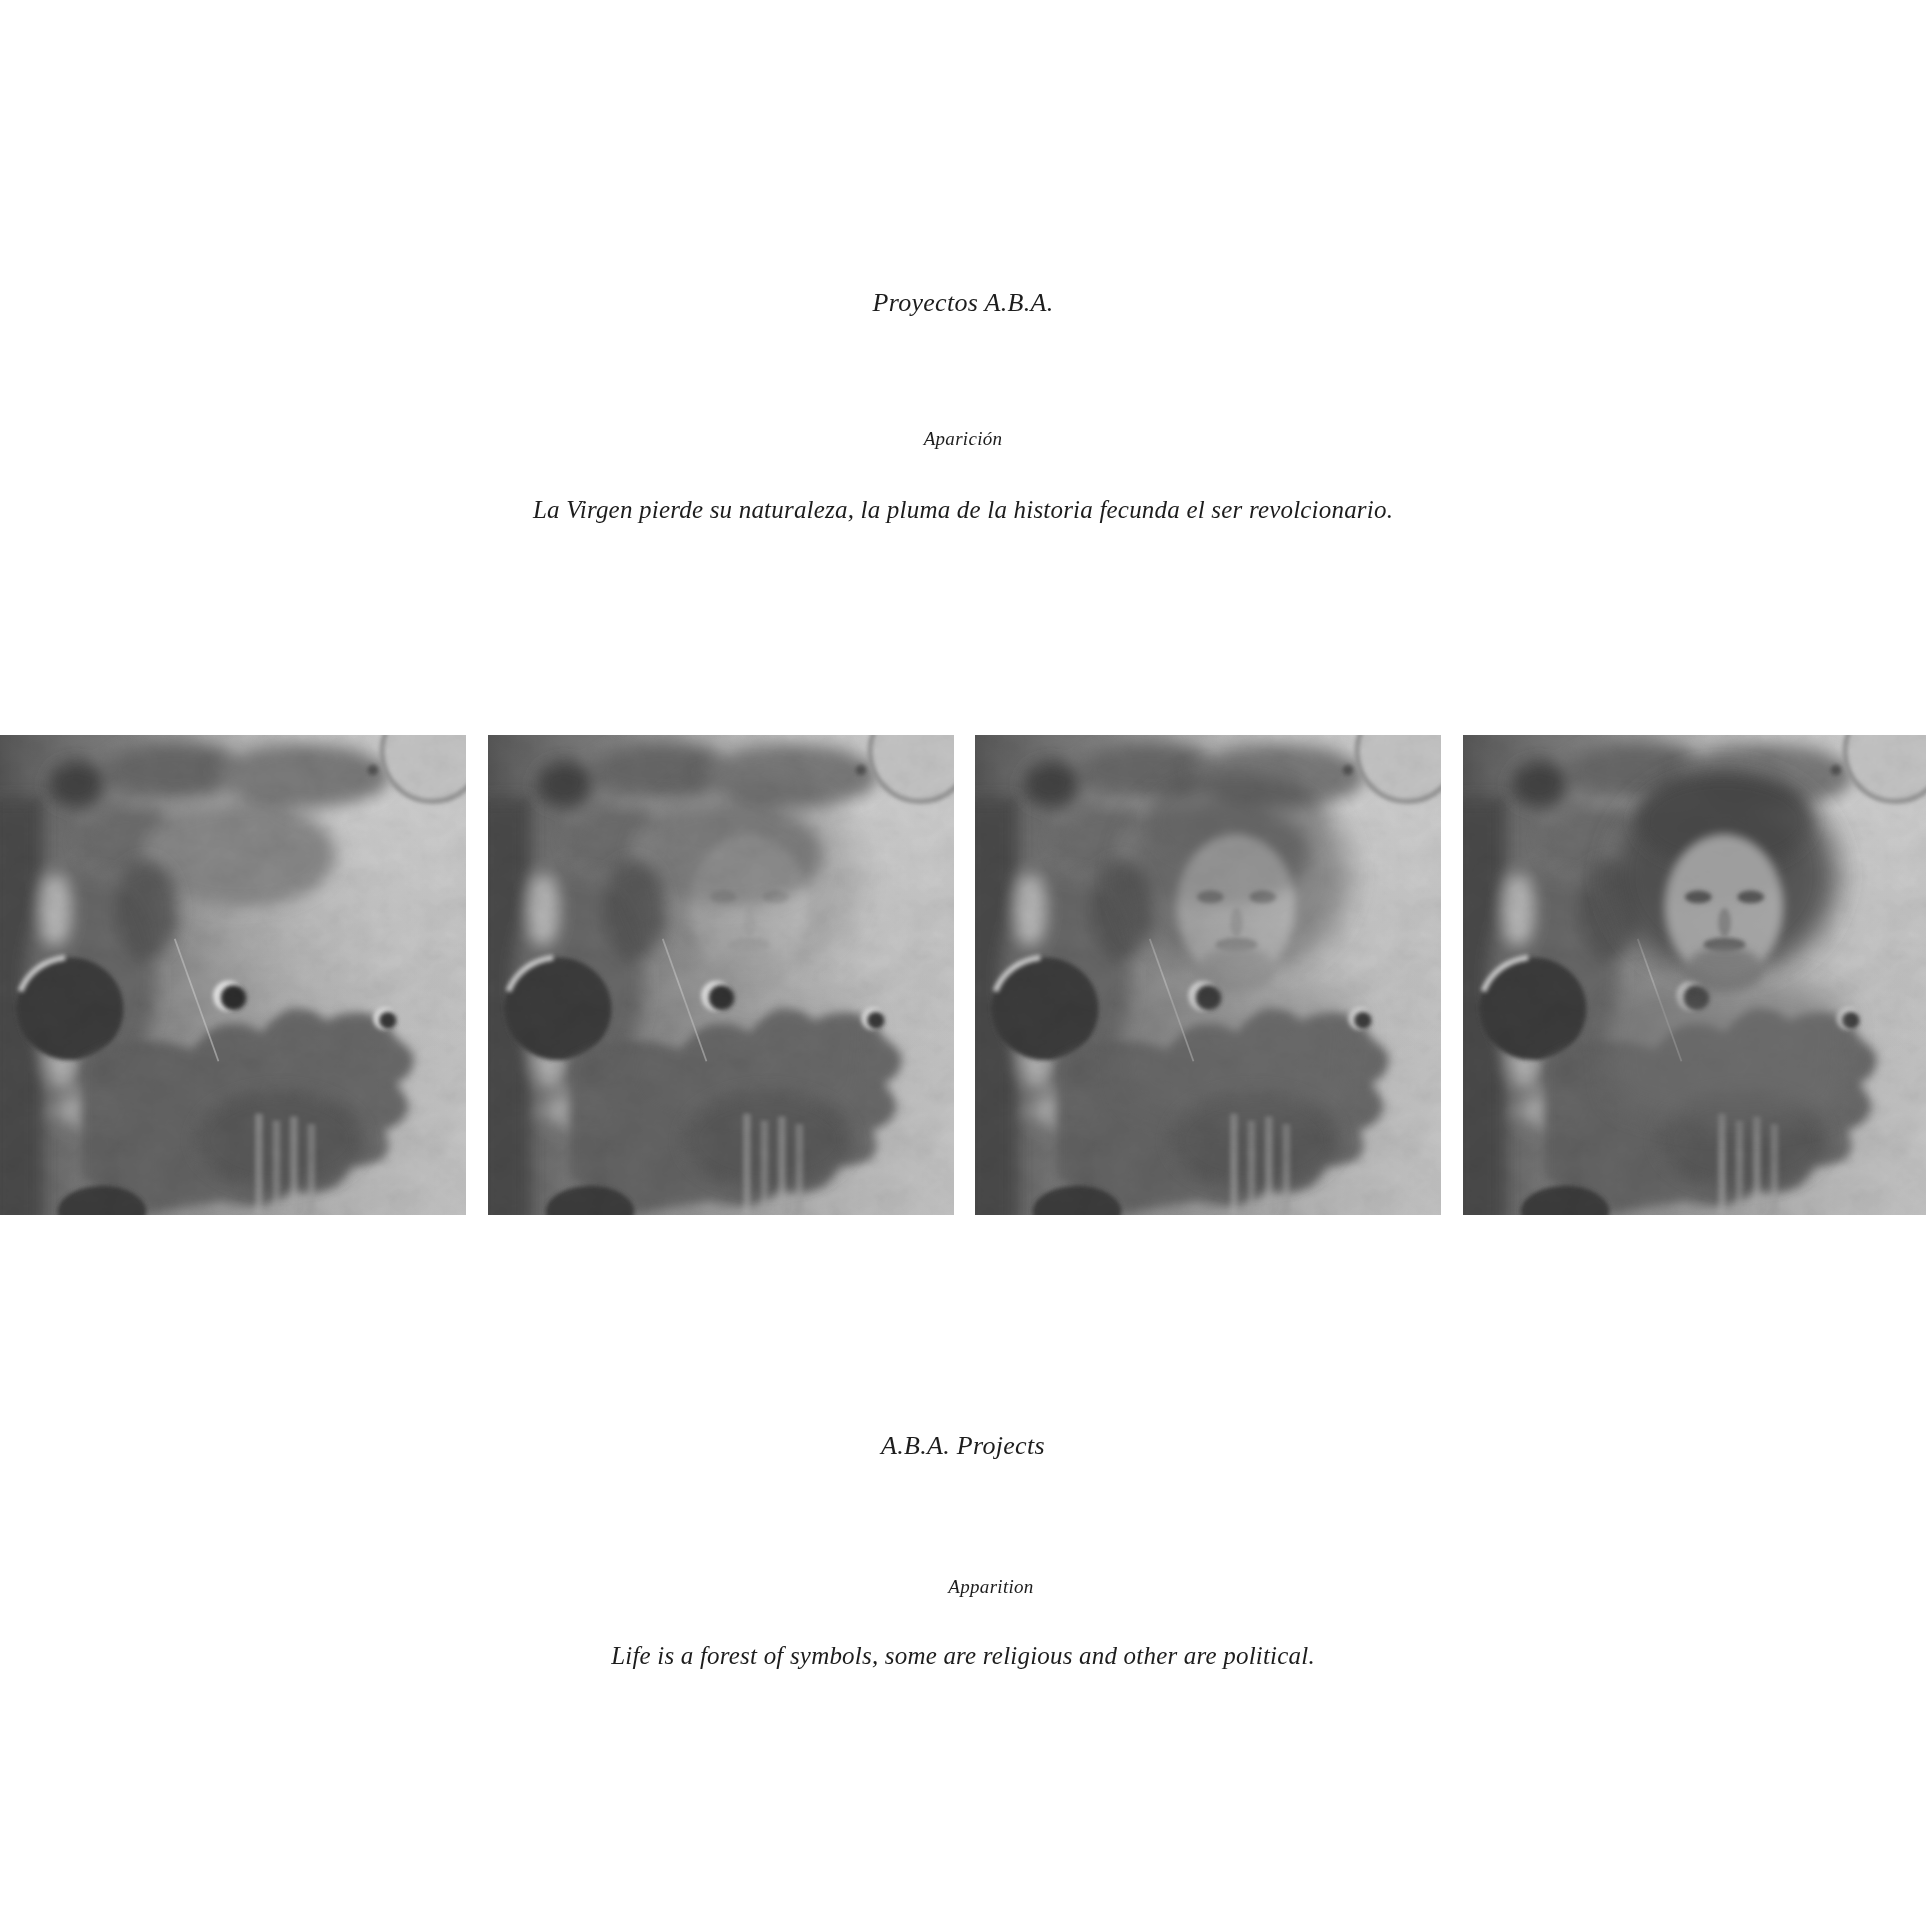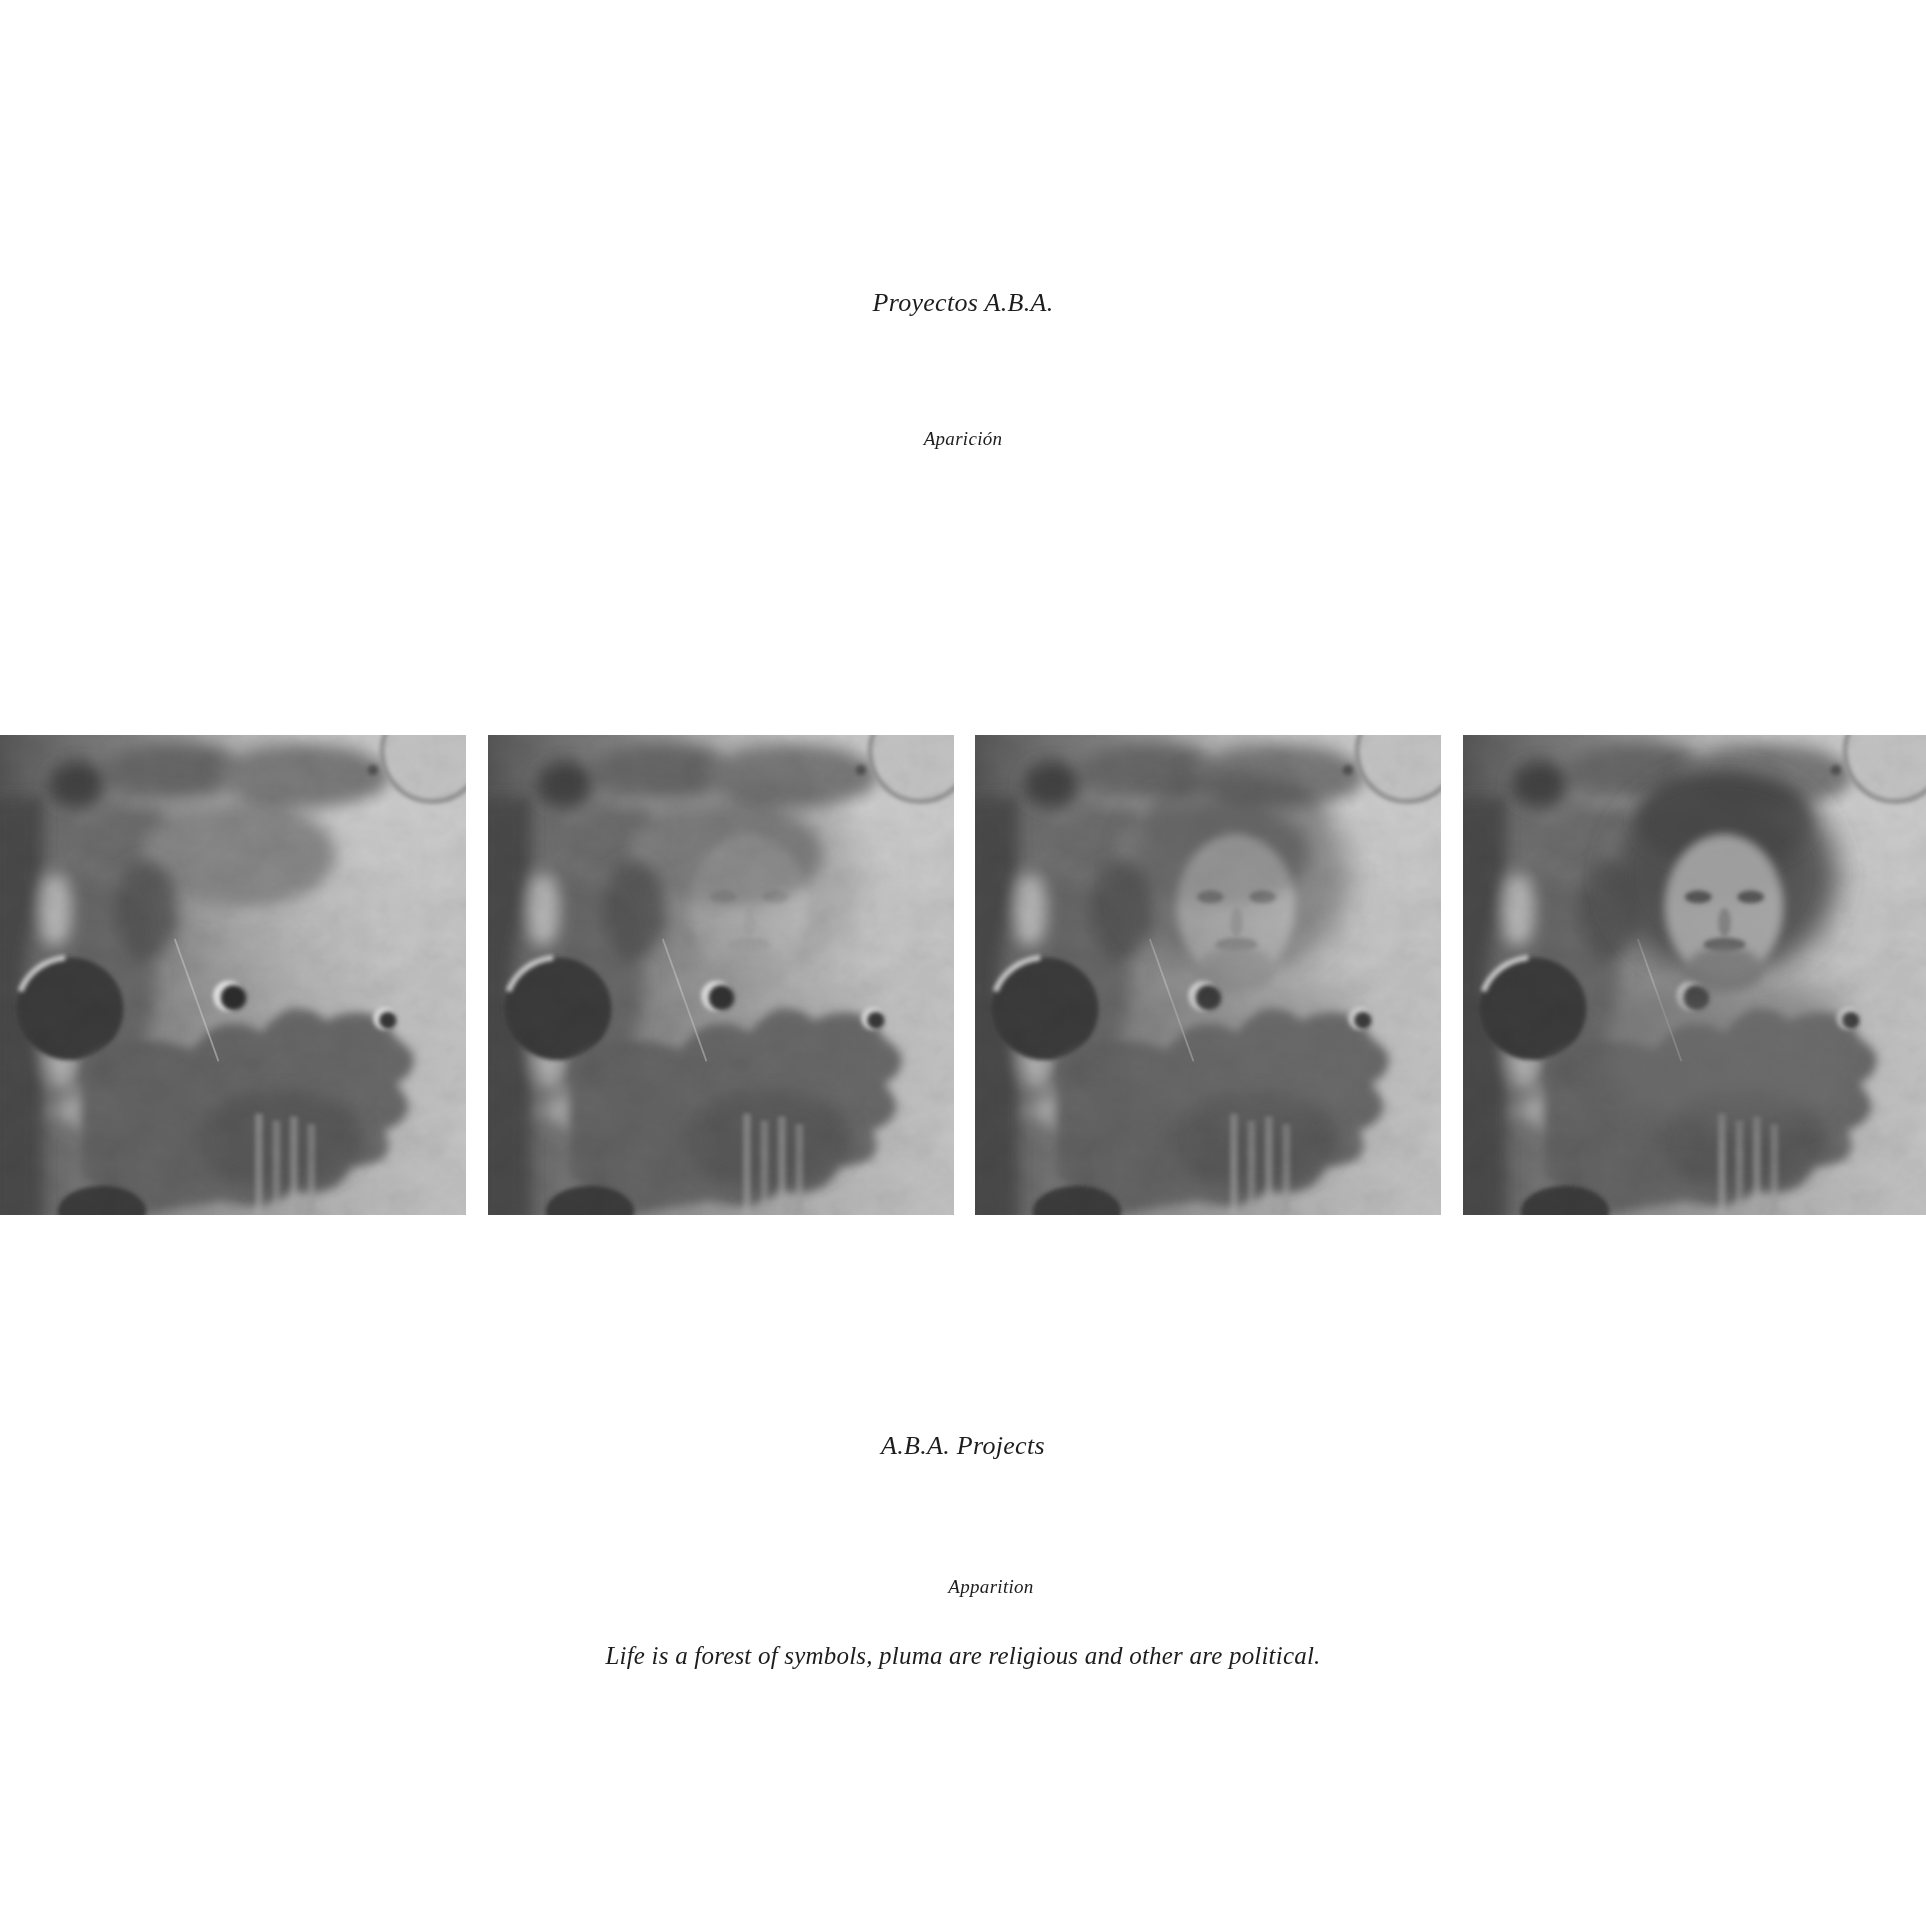--- a/index.html
+++ b/index.html
@@ -30,20 +30,21 @@
 </style>
 </head>
 <body>
 
 <div class="page">
 
   <div id="title-es" class="text title">Proyectos A.B.A.</div>
 
   <div id="subtitle-es" class="text subtitle">Aparición</div>
 
+  <div id="caption-es" class="text caption">La Virgen pierde su naturaleza, la pluma de la historia fecunda el ser revolcionario.</div>
 
   <div class="gallery">
       <div class="frame">
     <svg viewBox="0 0 800 824" preserveAspectRatio="none" xmlns="http://www.w3.org/2000/svg">
       <defs>
         <linearGradient id="gBase" x1="0" y1="0" x2="1" y2="0">
           <stop offset="0" stop-color="#585858"></stop>
           <stop offset="0.10" stop-color="#6d6d6d"></stop>
           <stop offset="0.35" stop-color="#8e8e8e"></stop>
           <stop offset="0.62" stop-color="#aeaeae"></stop>
@@ -426,15 +427,15 @@
         <path d="M240,470 Q330,400 450,440 Q570,400 665,480 L650,640 Q450,710 255,630 Z" fill="#707070" opacity="0.6" filter="url(#b24)"></path>
       </g>
     </svg>
   </div>
     </div>
 
   <div id="title-en" class="text title">A.B.A. Projects</div>
 
   <div id="subtitle-en" class="text subtitle">Apparition</div>
 
-  <div id="caption-en" class="text caption">Life is a forest of symbols, pluma are religious and other are political.</div>
+  <div id="caption-en" class="text caption">Life is a forest of symbols, some are religious and other are political.</div>
 </div>
 
 
 </body></html>

